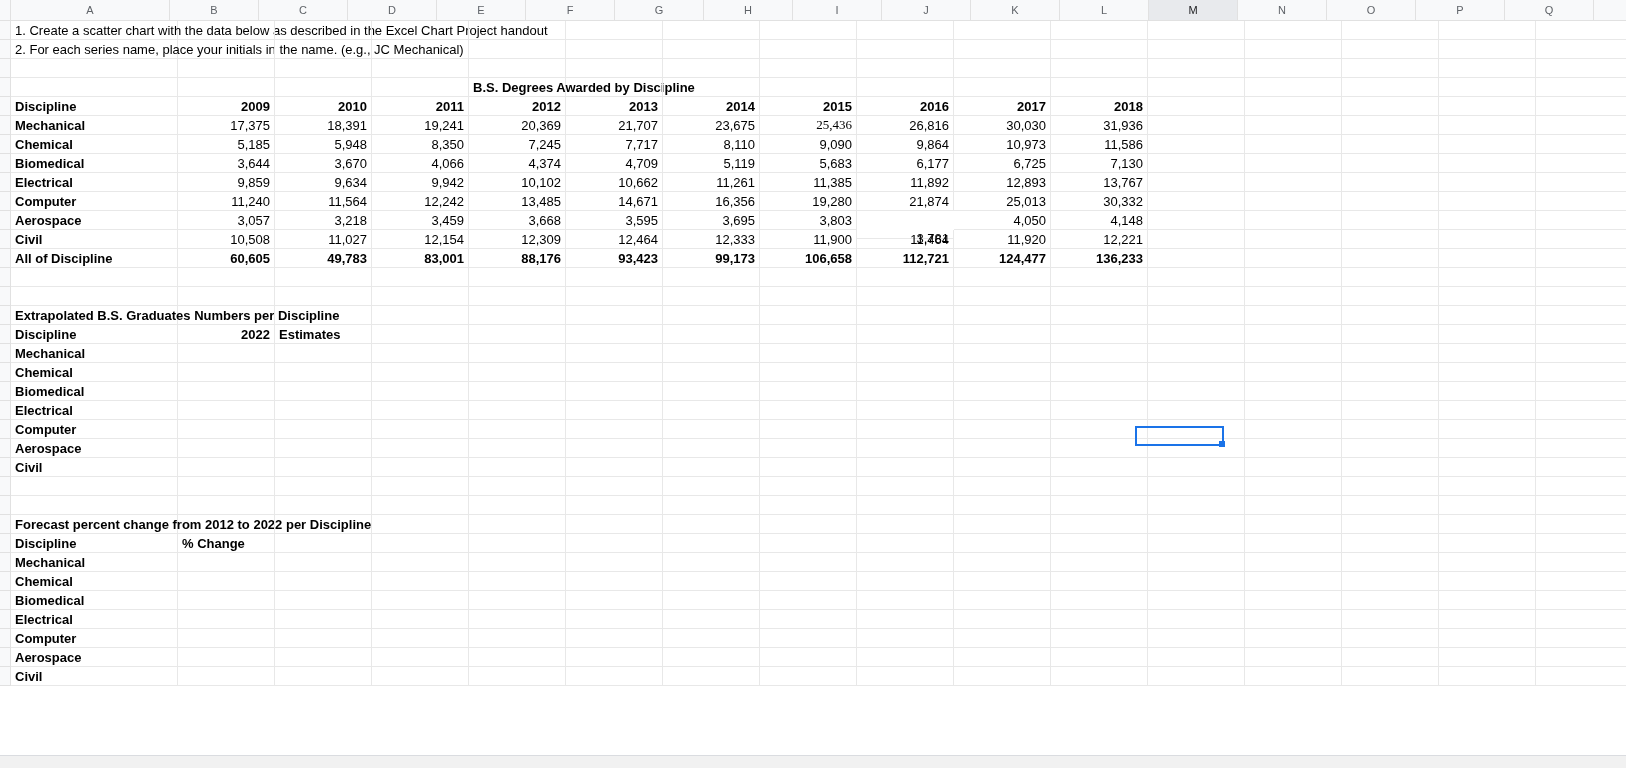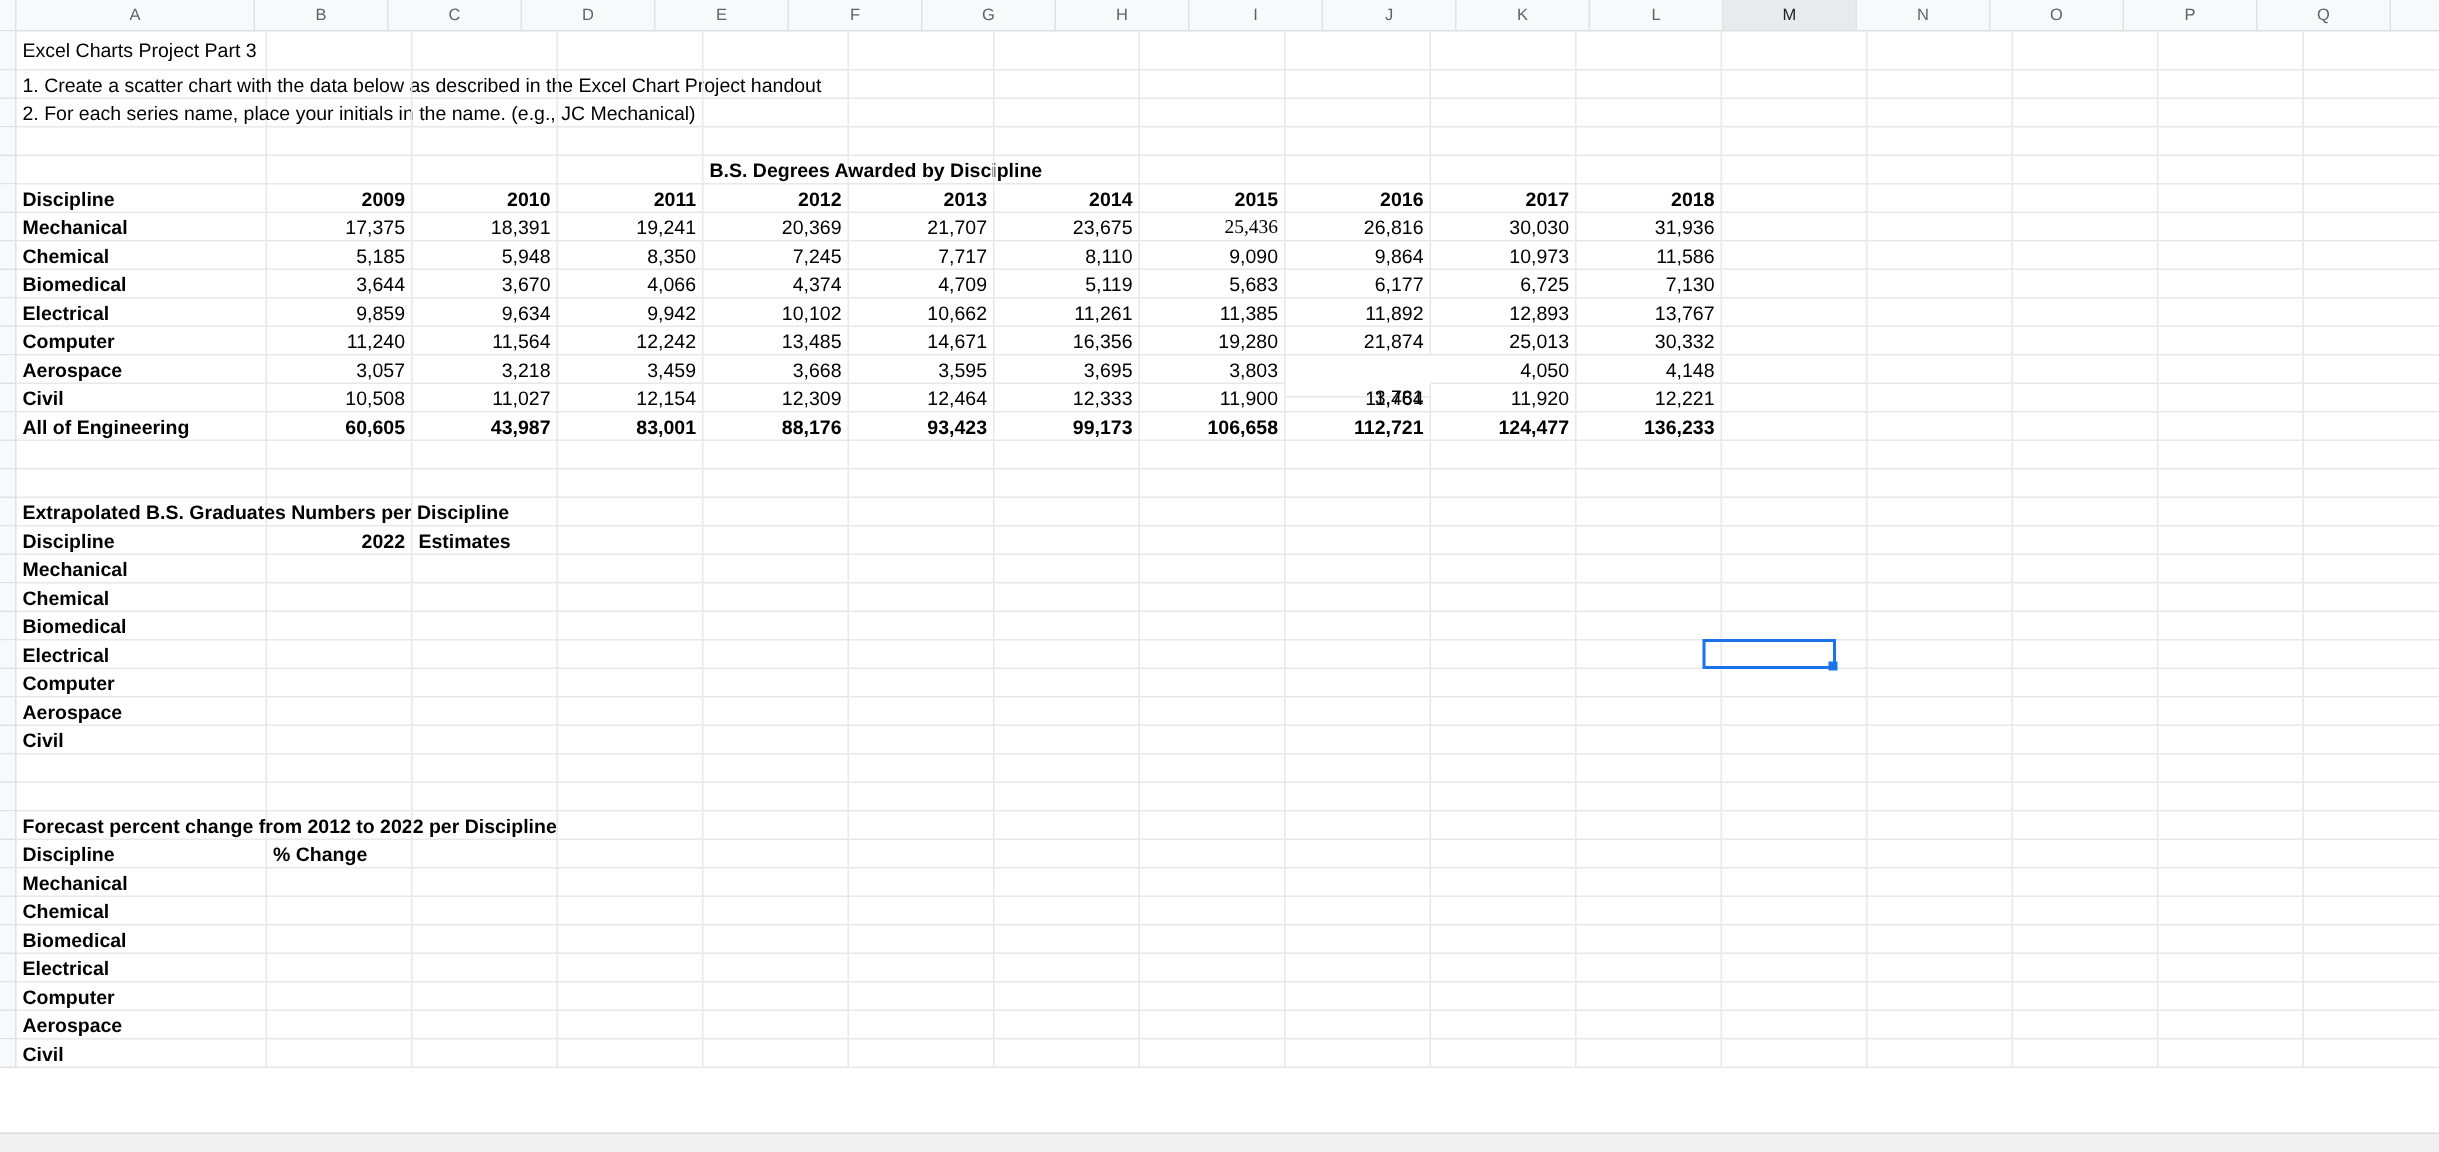--- a/index.html
+++ b/index.html
@@ -42,39 +42,20 @@
       <div class="ch" style="width: 88px; flex: 0 0 88px;">J</div>
       <div class="ch" style="width: 88px; flex: 0 0 88px;">K</div>
       <div class="ch" style="width: 88px; flex: 0 0 88px;">L</div>
       <div class="ch sel" style="width: 88px; flex: 0 0 88px;">M</div>
       <div class="ch" style="width: 88px; flex: 0 0 88px;">N</div>
       <div class="ch" style="width: 88px; flex: 0 0 88px;">O</div>
       <div class="ch" style="width: 88px; flex: 0 0 88px;">P</div>
       <div class="ch" style="width: 88px; flex: 0 0 88px;">Q</div>
     </div>
   <div class="grid" id="grid">
-      <div class="row title">
-        <div class="rh"></div>
-        <div class="cell" style="width: 158px; flex: 0 0 158px;">Excel Charts Project Part 3</div>
-        <div class="cell" style="width: 88px; flex: 0 0 88px;"></div>
-        <div class="cell" style="width: 88px; flex: 0 0 88px;"></div>
-        <div class="cell" style="width: 88px; flex: 0 0 88px;"></div>
-        <div class="cell" style="width: 88px; flex: 0 0 88px;"></div>
-        <div class="cell" style="width: 88px; flex: 0 0 88px;"></div>
-        <div class="cell" style="width: 88px; flex: 0 0 88px;"></div>
-        <div class="cell" style="width: 88px; flex: 0 0 88px;"></div>
-        <div class="cell" style="width: 88px; flex: 0 0 88px;"></div>
-        <div class="cell" style="width: 88px; flex: 0 0 88px;"></div>
-        <div class="cell" style="width: 88px; flex: 0 0 88px;"></div>
-        <div class="cell" style="width: 88px; flex: 0 0 88px;"></div>
-        <div class="cell" style="width: 88px; flex: 0 0 88px;"></div>
-        <div class="cell" style="width: 88px; flex: 0 0 88px;"></div>
-        <div class="cell" style="width: 88px; flex: 0 0 88px;"></div>
-        <div class="cell" style="width: 88px; flex: 0 0 88px;"></div>
-      </div>
       <div class="row">
         <div class="rh"></div>
         <div class="cell" style="width: 158px; flex: 0 0 158px;">1. Create a scatter chart with the data below as described in the Excel Chart Project handout</div>
         <div class="cell" style="width: 88px; flex: 0 0 88px;"></div>
         <div class="cell" style="width: 88px; flex: 0 0 88px;"></div>
         <div class="cell" style="width: 88px; flex: 0 0 88px;"></div>
         <div class="cell" style="width: 88px; flex: 0 0 88px;"></div>
         <div class="cell" style="width: 88px; flex: 0 0 88px;"></div>
         <div class="cell" style="width: 88px; flex: 0 0 88px;"></div>
         <div class="cell" style="width: 88px; flex: 0 0 88px;"></div>
@@ -291,23 +272,23 @@
         <div class="cell num" style="width: 88px; flex: 0 0 88px;">11,920</div>
         <div class="cell num" style="width: 88px; flex: 0 0 88px;">12,221</div>
         <div class="cell" style="width: 88px; flex: 0 0 88px;"></div>
         <div class="cell" style="width: 88px; flex: 0 0 88px;"></div>
         <div class="cell" style="width: 88px; flex: 0 0 88px;"></div>
         <div class="cell" style="width: 88px; flex: 0 0 88px;"></div>
         <div class="cell" style="width: 88px; flex: 0 0 88px;"></div>
       </div>
       <div class="row">
         <div class="rh"></div>
-        <div class="cell bold" style="width: 158px; flex: 0 0 158px;">All of Engineering</div>
+        <div class="cell bold" style="width: 158px; flex: 0 0 158px;">All of Discipline</div>
         <div class="cell bold num" style="width: 88px; flex: 0 0 88px;">60,605</div>
-        <div class="cell bold num" style="width: 88px; flex: 0 0 88px;">43,987</div>
+        <div class="cell bold num" style="width: 88px; flex: 0 0 88px;">49,783</div>
         <div class="cell bold num" style="width: 88px; flex: 0 0 88px;">83,001</div>
         <div class="cell bold num" style="width: 88px; flex: 0 0 88px;">88,176</div>
         <div class="cell bold num" style="width: 88px; flex: 0 0 88px;">93,423</div>
         <div class="cell bold num" style="width: 88px; flex: 0 0 88px;">99,173</div>
         <div class="cell bold num" style="width: 88px; flex: 0 0 88px;">106,658</div>
         <div class="cell bold num" style="width: 88px; flex: 0 0 88px;">112,721</div>
         <div class="cell bold num" style="width: 88px; flex: 0 0 88px;">124,477</div>
         <div class="cell bold num" style="width: 88px; flex: 0 0 88px;">136,233</div>
         <div class="cell" style="width: 88px; flex: 0 0 88px;"></div>
         <div class="cell" style="width: 88px; flex: 0 0 88px;"></div>

